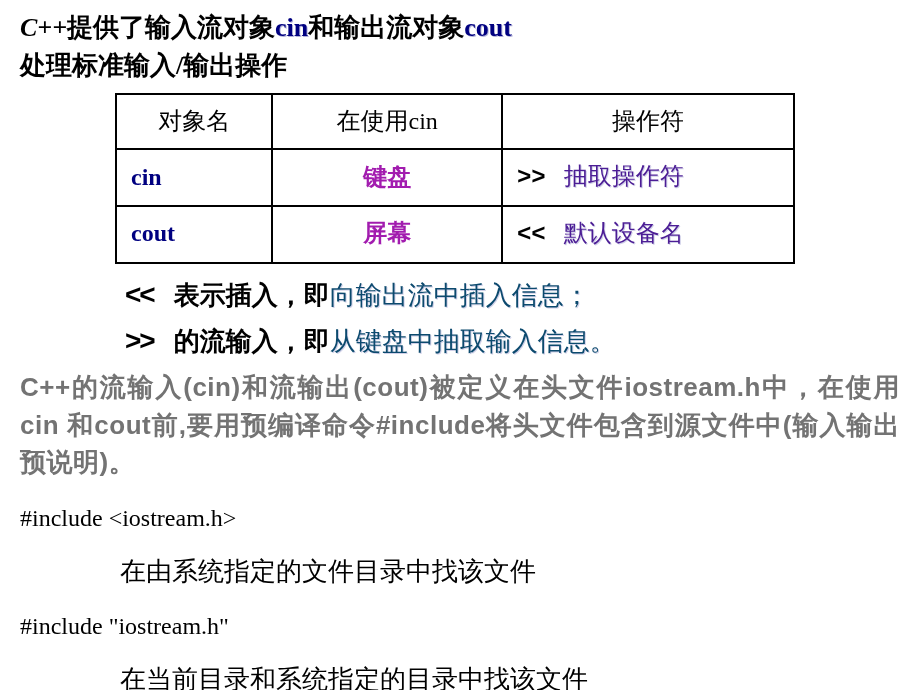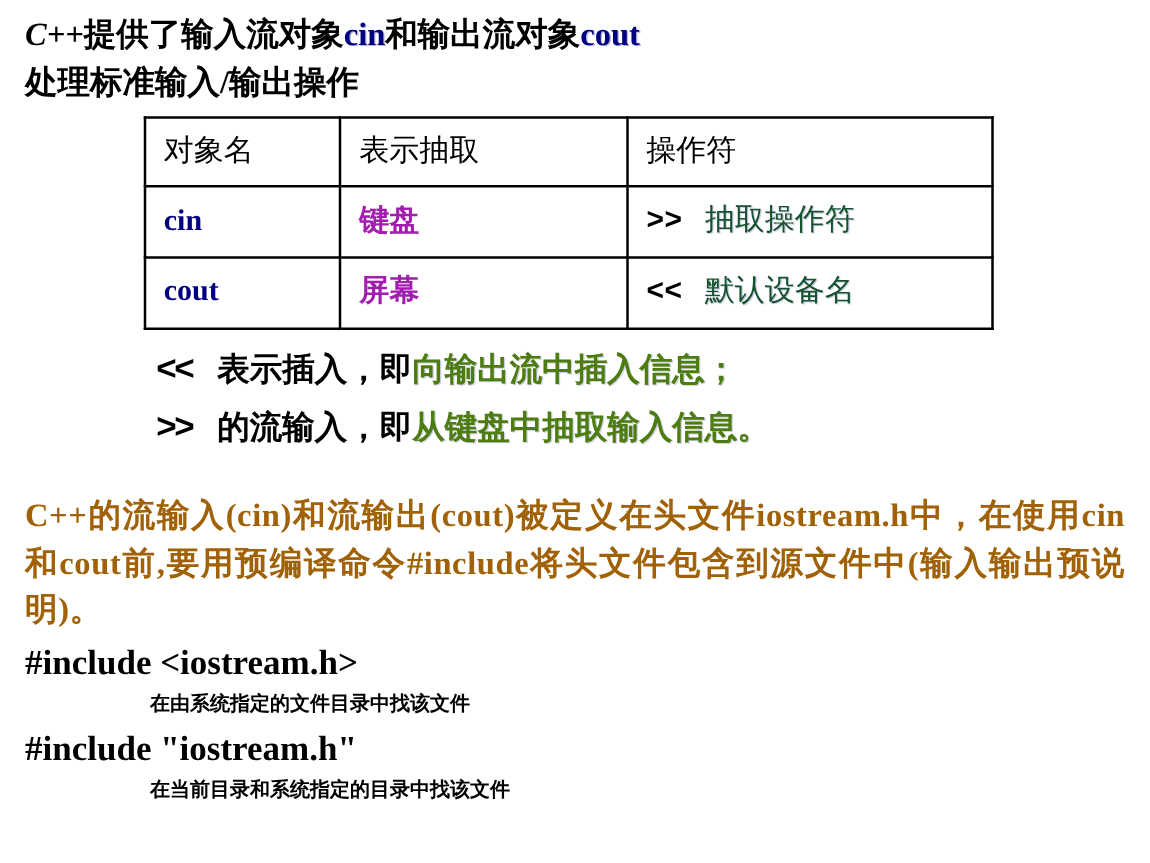--- a/index.html
+++ b/index.html
@@ -24,79 +24,78 @@
     table {
       border-collapse: collapse;
       margin-left: 95px;
       margin-top: 8px;
       margin-bottom: 8px;
       width: 680px;
     }
     td {
       border: 2px solid #000;
       padding: 10px 14px;
-      text-align: left;
+      text-align: center;
       font-size: 24px;
       vertical-align: middle;
     }
     td.col1 { width: 150px; }
     td.col2 { width: 220px; }
     td.col3 { width: 280px; margin-left: 28px; }
     td.hdr { font-weight: normal; }
     .obj-name { color: #000080; font-weight: bold; text-align: left; font-family: "Times New Roman", serif; }
     .red-bold { color: #a21caf; font-weight: bold; }
     .op-cell { text-align: left; padding-left: 14px; }
     .op-sym { font-family: "Courier New", monospace; font-weight: bold; color: #000; margin-right: 18px; font-size: 24px; }
-    .navy-txt { color: #14532d; text-shadow: 1px 1px 0 rgba(100,100,180,0.3); text-align: right; }
+    .navy-txt { color: #4c1d95; text-shadow: 1px 1px 0 rgba(100,100,180,0.3); text-align: right; }
     
     .op-explain {
       margin-left: 105px;
       font-weight: bold;
       line-height: 1.65;
       margin-top: 6px;
     }
     .big-op { font-family: "Arial", sans-serif; font-size: 28px; font-weight: bold; letter-spacing: -2px; margin-right: 20px; }
-    .navy-phrase { color: #4d7c0f; font-weight: bold; text-shadow: 1px 1px 0 rgba(100,100,180,0.3); }
+    .navy-phrase { color: #0c4a6e; font-weight: normal; text-shadow: 1px 1px 0 rgba(100,100,180,0.3); }
     
     .blue-para {
-      color: #a16207;
+      color: #737373;
       font-weight: bold;
-      margin-top: 30px;
-      font-family: Liberation Serif, serif;
+      margin-top: 5px;
+      font-family: Liberation Sans, sans-serif;
       line-height: 1.45;
       text-align: justify;
       letter-spacing: 0.5px;
     }
     .code-line {
       font-family: "Times New Roman", serif;
-      font-weight: bold;
-      font-size: 28px;
-      margin-top: 4px;
+      font-weight: normal;
+      font-size: 24px;
+      margin-top: 20px;
     }
     .indent-note {
       margin-left: 100px;
-      font-size: 16px;
-      margin-top: 3px;
+      font-size: 26px;
+      margin-top: 18px;
       margin-bottom: 2px;
-      font-weight: bold;
     }
   </style>
 </head>
 <body>
 
 <div class="title-line">
   <span class="italic-bold">C++</span><span>提供了输入流对象</span><span class="navy-bold">cin</span><span>和输出流对象</span><span class="navy-bold">cout</span>
 </div>
 <div class="title-line2">处理标准输入/输出操作</div>
 
 <table>
   <tbody>
       <tr>
     <td class="hdr col1">对象名</td>
-    <td class="hdr col2">表示抽取</td>
+    <td class="hdr col2">在使用cin</td>
     <td class="hdr col3">操作符</td>
   </tr>
   <tr>
     <td class="obj-name col1">cin</td>
     <td class="col2"><span class="red-bold">键盘</span></td>
     <td class="op-cell col3">
       <span class="op-sym">&gt;&gt;</span><span class="navy-txt">抽取操作符</span>
     </td>
   </tr>
   <tr>

